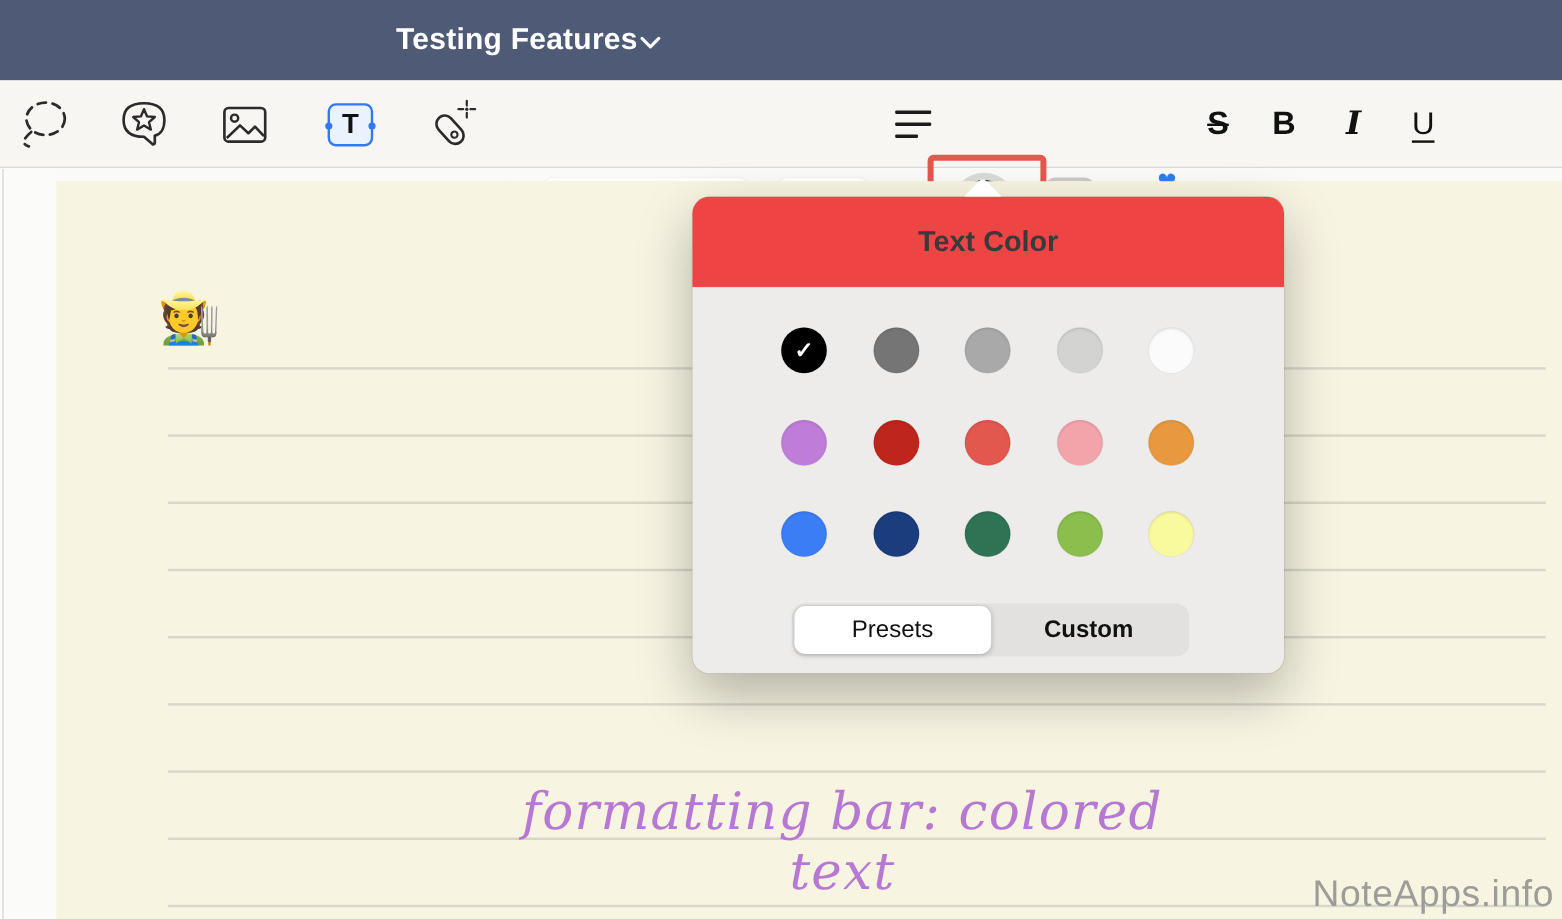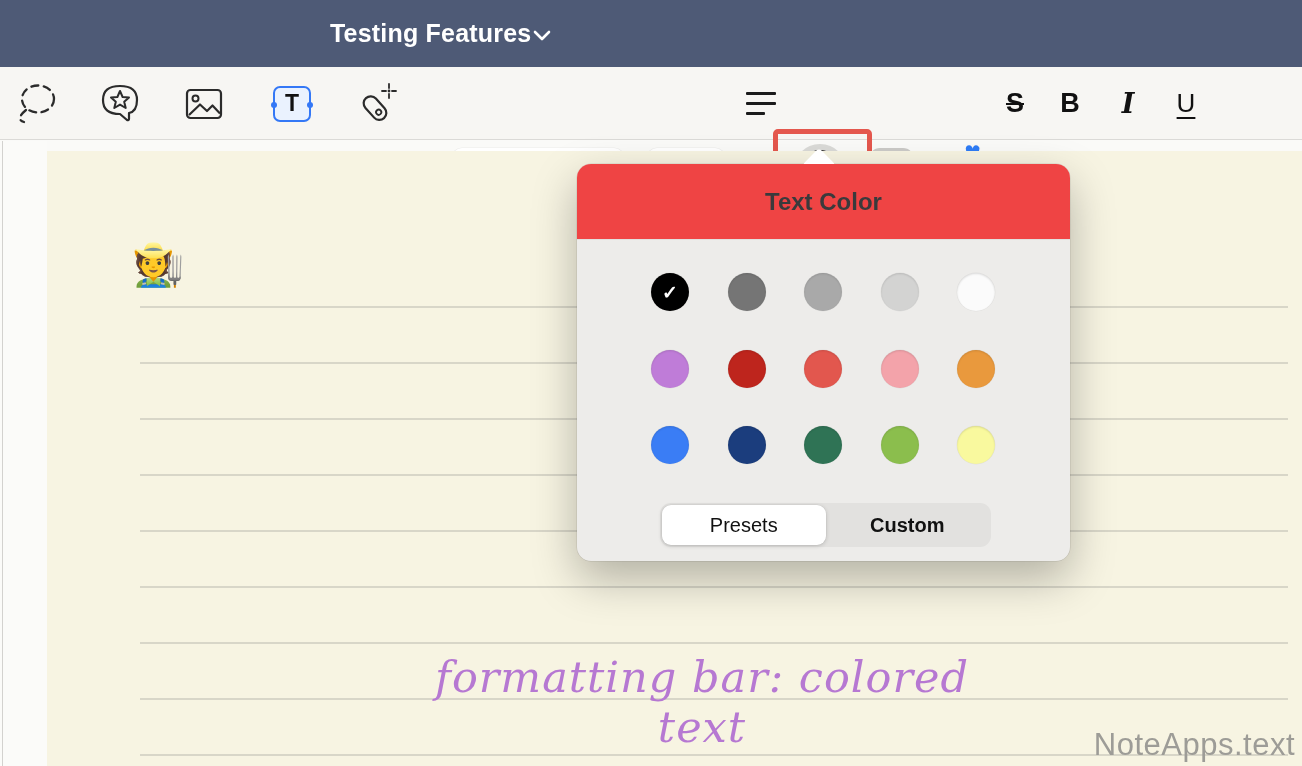--- a/index.html
+++ b/index.html
@@ -203,21 +203,21 @@
       <div class="rule" style="top: 267px;"></div>
       <div class="rule" style="top: 323px;"></div>
       <div class="rule" style="top: 379px;"></div>
       <div class="rule" style="top: 435px;"></div>
       <div class="rule" style="top: 491px;"></div>
       <div class="rule" style="top: 547px;"></div>
       <div class="rule" style="top: 603px;"></div>
     </div>
   <div class="emoji">🧑‍🌾</div>
   <div class="handwriting" style="color: rgb(182, 120, 210);">formatting bar: colored text</div>
-  <div class="watermark">NoteApps.text</div>
+  <div class="watermark">NoteApps.info</div>
 </div>
 
 <div class="popover">
   <div class="pop-arrow"></div>
   <div class="pop-header">
     <span class="pop-title">Text Color</span>
   </div>
   <div class="swatch-grid" id="swatch-grid">
       <div class="swatch" style="background: rgb(0, 0, 0);">✓</div>
       <div class="swatch" style="background: rgb(117, 117, 117);"></div>

